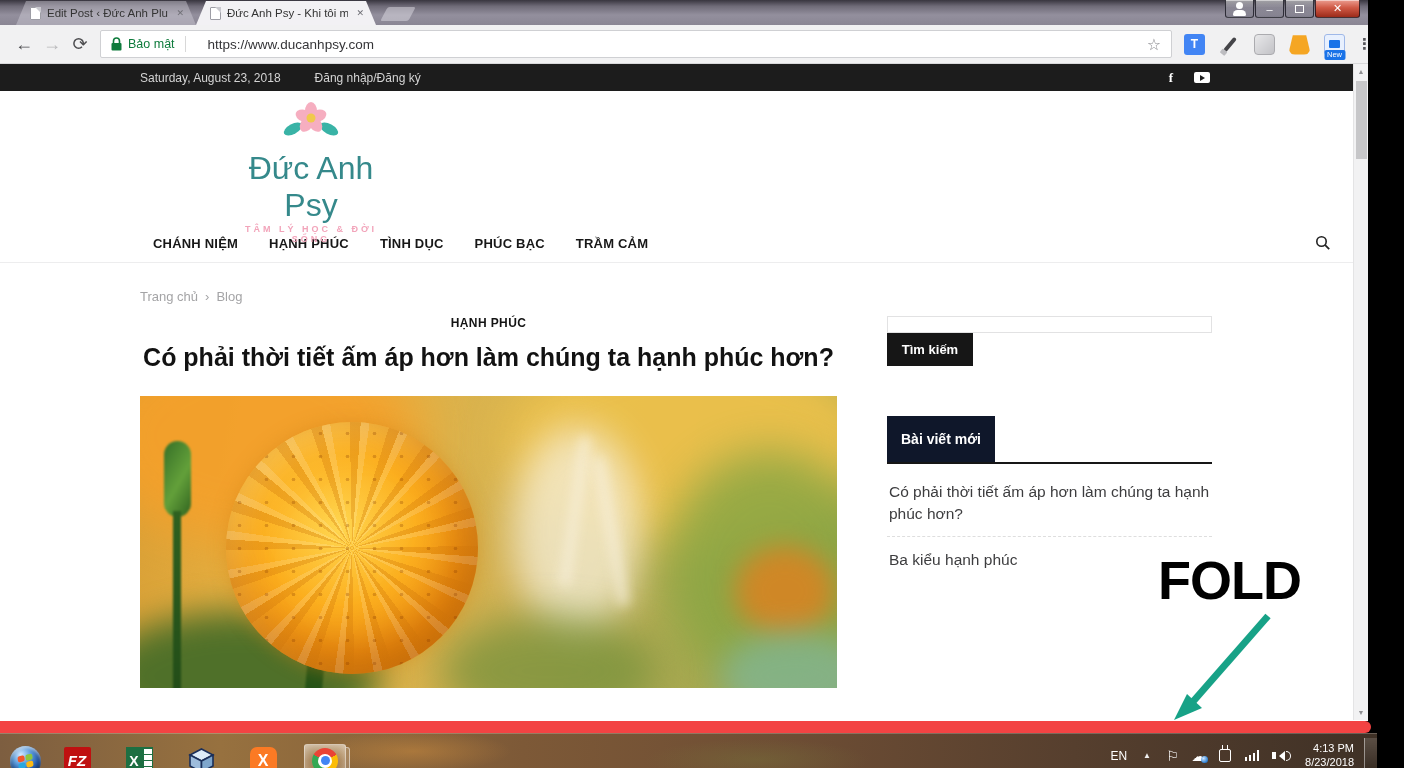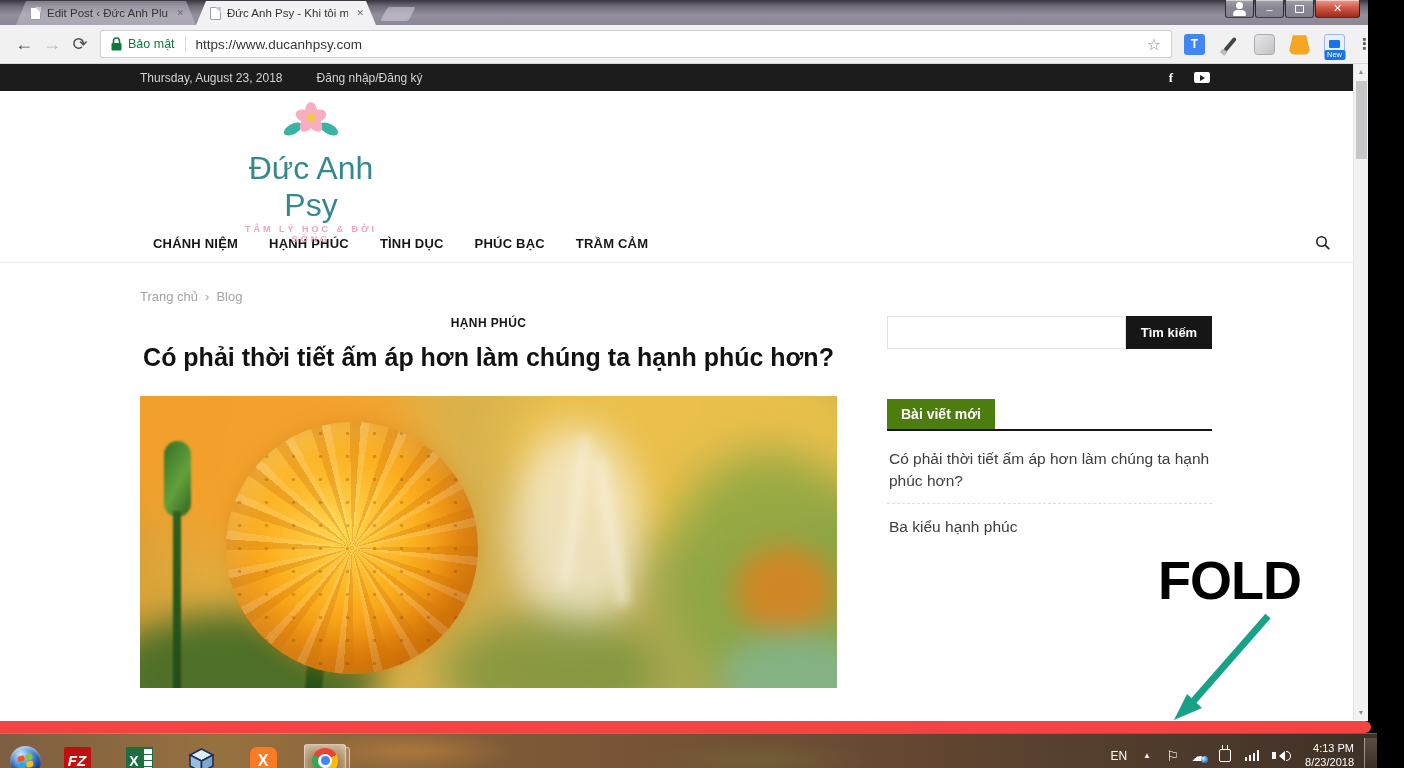--- a/index.html
+++ b/index.html
@@ -37,21 +37,21 @@
 
   
   .toolbar { position:relative; height:39px; background:#f1f1f2; border-bottom:1px solid #d8d8da;
     display:flex; align-items:center; padding:0 10px; }
   .nav-btn { width:28px; text-align:center; font-size:18px; color:#4f4f52; flex:0 0 auto; }
   .nav-btn.disabled { color:#b9b9bc; }
   .omnibox { width:1072px; height:28px; background:#fff; border:1px solid #cfd0d3; border-radius:2px;
     margin-left:6px; display:flex; align-items:center; padding:0 10px; flex:0 0 auto; }
   .sec-label { color:#0e7b3c; font-size:12.5px; margin-left:6px; }
   .omni-sep { width:1px; height:16px; background:#d8d8d8; margin:0 10px; }
-  .omni-url { font-size:13.5px; color:#353538; }
+  .omni-url { font-size:13.5px; color:#353538;margin-left:12px; }
   .omni-star { margin-left:auto; font-size:16px; color:#8b8b90; }
   .extensions { display:flex; align-items:center; margin-left:12px; gap:14px; }
   .ext { width:21px; height:21px; border-radius:3px; display:flex; align-items:center; justify-content:center; position:relative; }
   .ext-translate { background:#4285f4; color:#fff; font-size:12px; font-weight:700; }
   .ext-picker { background:transparent; }
   .picker-shape { width:4px; height:17px; background:#454549; transform:rotate(40deg); border-radius:2px; position:relative; }
   .picker-shape::after { content:''; position:absolute; left:-1px; bottom:-4px; width:6px; height:5px; background:#bcbcc0; border-radius:1px; }
   .ext-cube { background:linear-gradient(135deg,#e8e8ea,#c2c2c6); border:1px solid #ababaf; border-radius:4px; }
   .ext-orange { background:#f5a623; border-radius:4px 4px 6px 6px; clip-path:polygon(18% 8%, 82% 8%, 100% 85%, 85% 100%, 15% 100%, 0 85%); }
   .ext-new { background:#e8f0fe; border:1px solid #9fb8e8; }
@@ -122,25 +122,25 @@
   .stem-main { position:absolute; left:168px; top:225px; width:17px; height:70px; background:#265418; transform:rotate(5deg); filter:blur(1px); }
   .flower { position:absolute; left:86px; top:26px; width:252px; height:252px; border-radius:50%;
     background:radial-gradient(circle at 45% 42%, #ffd650 0%, #fcb01f 38%, #f39413 62%, #e38108 82%, #cf7306 100%);
     box-shadow:inset -14px -20px 44px rgba(170,82,0,0.55), inset 10px 14px 32px rgba(255,231,130,0.5), 0 0 18px rgba(210,130,20,0.45); }
   .flower::before { content:''; position:absolute; inset:0; border-radius:50%;
     background:repeating-conic-gradient(from 8deg, rgba(255,244,180,0) 0deg 9deg, rgba(205,115,8,0.30) 9deg 14deg, rgba(255,255,255,0.14) 14deg 18deg); }
   .flower::after { content:''; position:absolute; inset:0; border-radius:50%; opacity:.5;
     background-image:radial-gradient(rgba(130,55,0,0.55) 1.5px, transparent 2.2px); background-size:27px 23px; }
 
   
-  .search-row { display:flex; }
+  .search-row { display:flex;flex-direction:column; }
   .search-input { flex:1; height:33px; border:1px solid #e2e2e3; background:#fff; outline:none; padding:0 10px; font-size:13px; }
   .search-btn { width:86px; height:33px; background:#161616; color:#fff; border:none; font-size:13px; font-weight:700; }
   .widget-head { margin-top:50px; border-bottom:2px solid #161616; line-height:0; }
-  .widget-title { display:inline-block; background:#4d7c0f; color:#fff; font-size:14px; font-weight:700; padding:8px 14px; line-height:14px; }
+  .widget-title { display:inline-block; background:#0f172a; color:#fff; font-size:14px; font-weight:700; padding:16px 14px; line-height:14px; }
   .posts { margin-top:5px; }
   .post-item { padding:12px 2px; font-size:15.5px; line-height:21.5px; color:#3d3d3f; border-top:1px dashed #dedede; }
   .post-item:first-child { border-top:none; }
 
   
   .fold-bar { position:absolute; left:0; top:721px; width:1371px; height:12px; background:#f34343; border-radius:0 8px 8px 0; z-index:40; }
   .fold-label { position:absolute; left:1158px; top:549px; z-index:42; font-size:54px; font-weight:800; color:#000; letter-spacing:-1px; }
   .fold-arrow { position:absolute; left:1150px; top:602px; z-index:41; }
 
   
@@ -256,21 +256,21 @@
         </div>
       </div>
       <div class="menu-dots">⋮</div>
     </div>
 
     <div class="viewport">
 
       <div class="site">
 
         <div class="site-topbar">
-          <span class="topbar-date">Thursday, August 23, 2018</span>
+          <span class="topbar-date">Saturday, August 23, 2018</span>
           <span class="topbar-auth">Đăng nhập/Đăng ký</span>
           <span class="topbar-social">
             <span class="fb-icon">f</span>
             <span class="yt-icon"></span>
           </span>
         </div>
 
         <div class="site-header">
           <div class="logo">
             <svg width="66" height="44" viewBox="0 0 66 44">

